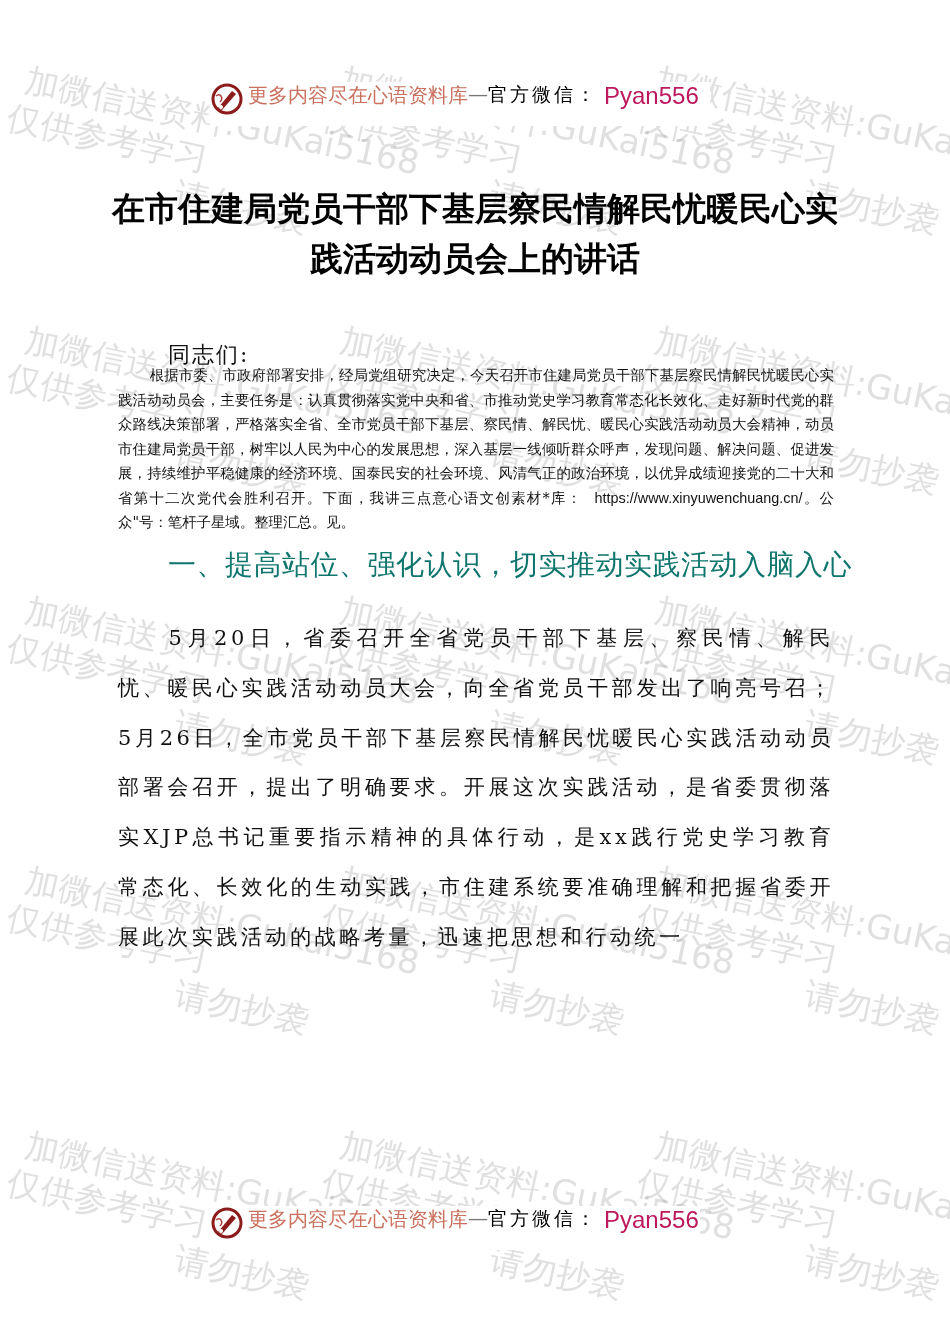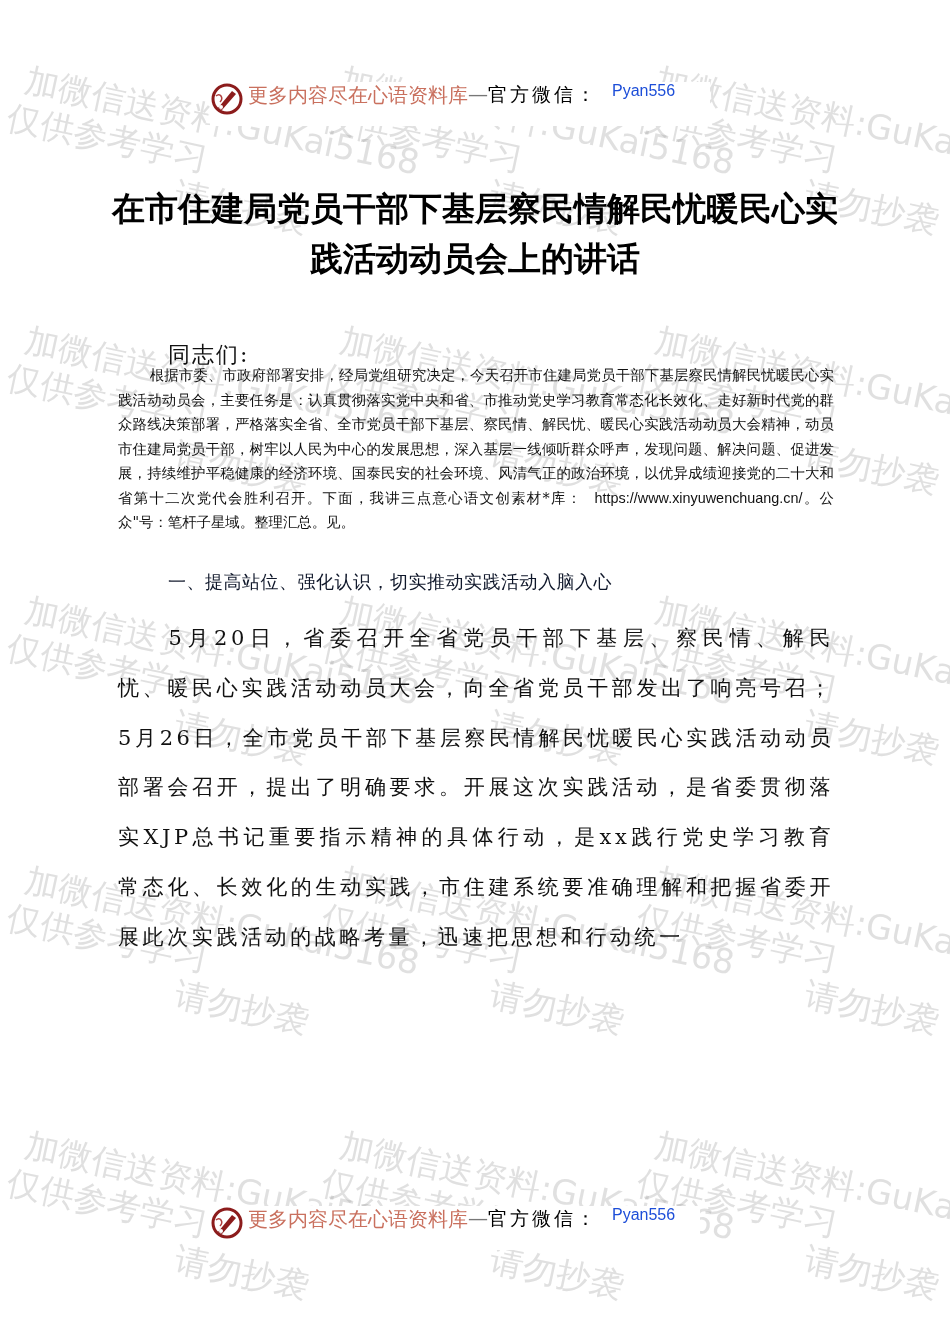--- a/index.html
+++ b/index.html
@@ -61,24 +61,24 @@
       color: #777;
       font-size: 20px;
     }
     .banner-gray {
       color: #000000;
       font-family: "DejaVu Serif", "Liberation Serif", serif;
       font-size: 19px;
       letter-spacing: 3px;
     }
     .banner-id {
-      color: #1d4ed8;
+      color: #be185d;
       font-family: "Liberation Sans", "DejaVu Sans", sans-serif;
-      font-size: 16px;
-      margin-left: 14px;
+      font-size: 24px;
+      margin-left: 6px;
     }
 
     .page-content {
       position: absolute;
       left: 0;
       top: 0;
       width: 950px;
       z-index: 2;
     }
     .doc-title {
@@ -113,24 +113,24 @@
       text-align: justify;
       color: #111;
     }
     .intro .url {
       font-family: "Liberation Sans", "DejaVu Sans", sans-serif;
       margin-left: 12px;
     }
     .section-heading {
       position: absolute;
       left: 168px;
-      top: 570px;
+      top: 546px;
       font-family: "DejaVu Sans", "Liberation Sans", sans-serif;
-      font-size: 18px;
-      color: #0f172a;
+      font-size: 28px;
+      color: #0f766e;
       letter-spacing: 0.5px;
     }
     .body-para {
       position: absolute;
       left: 118px;
       top: 614px;
       width: 716px;
       font-size: 21px;
       line-height: 49.8px;
       letter-spacing: 3.6px;

